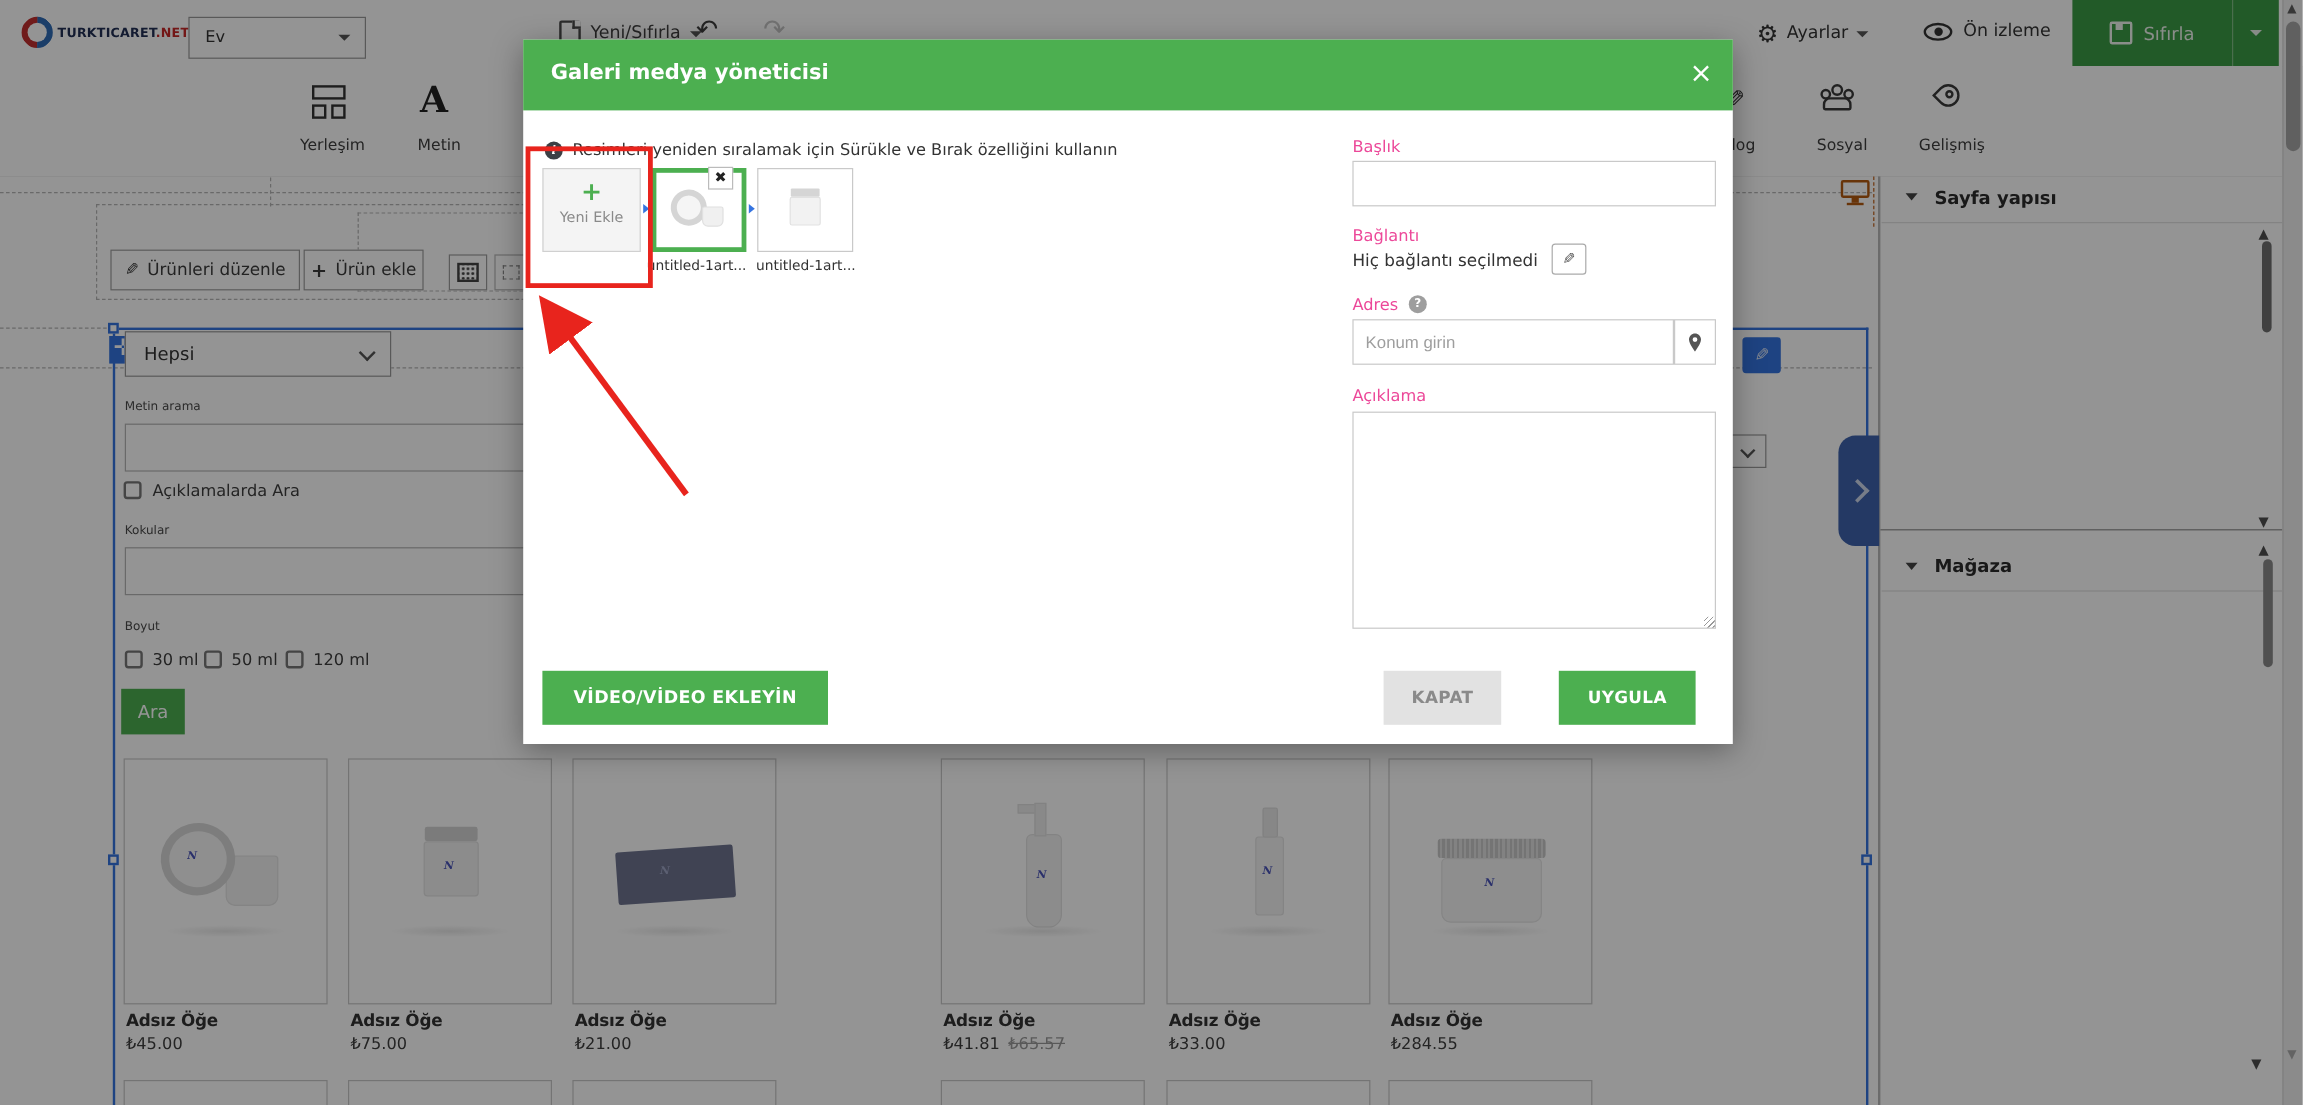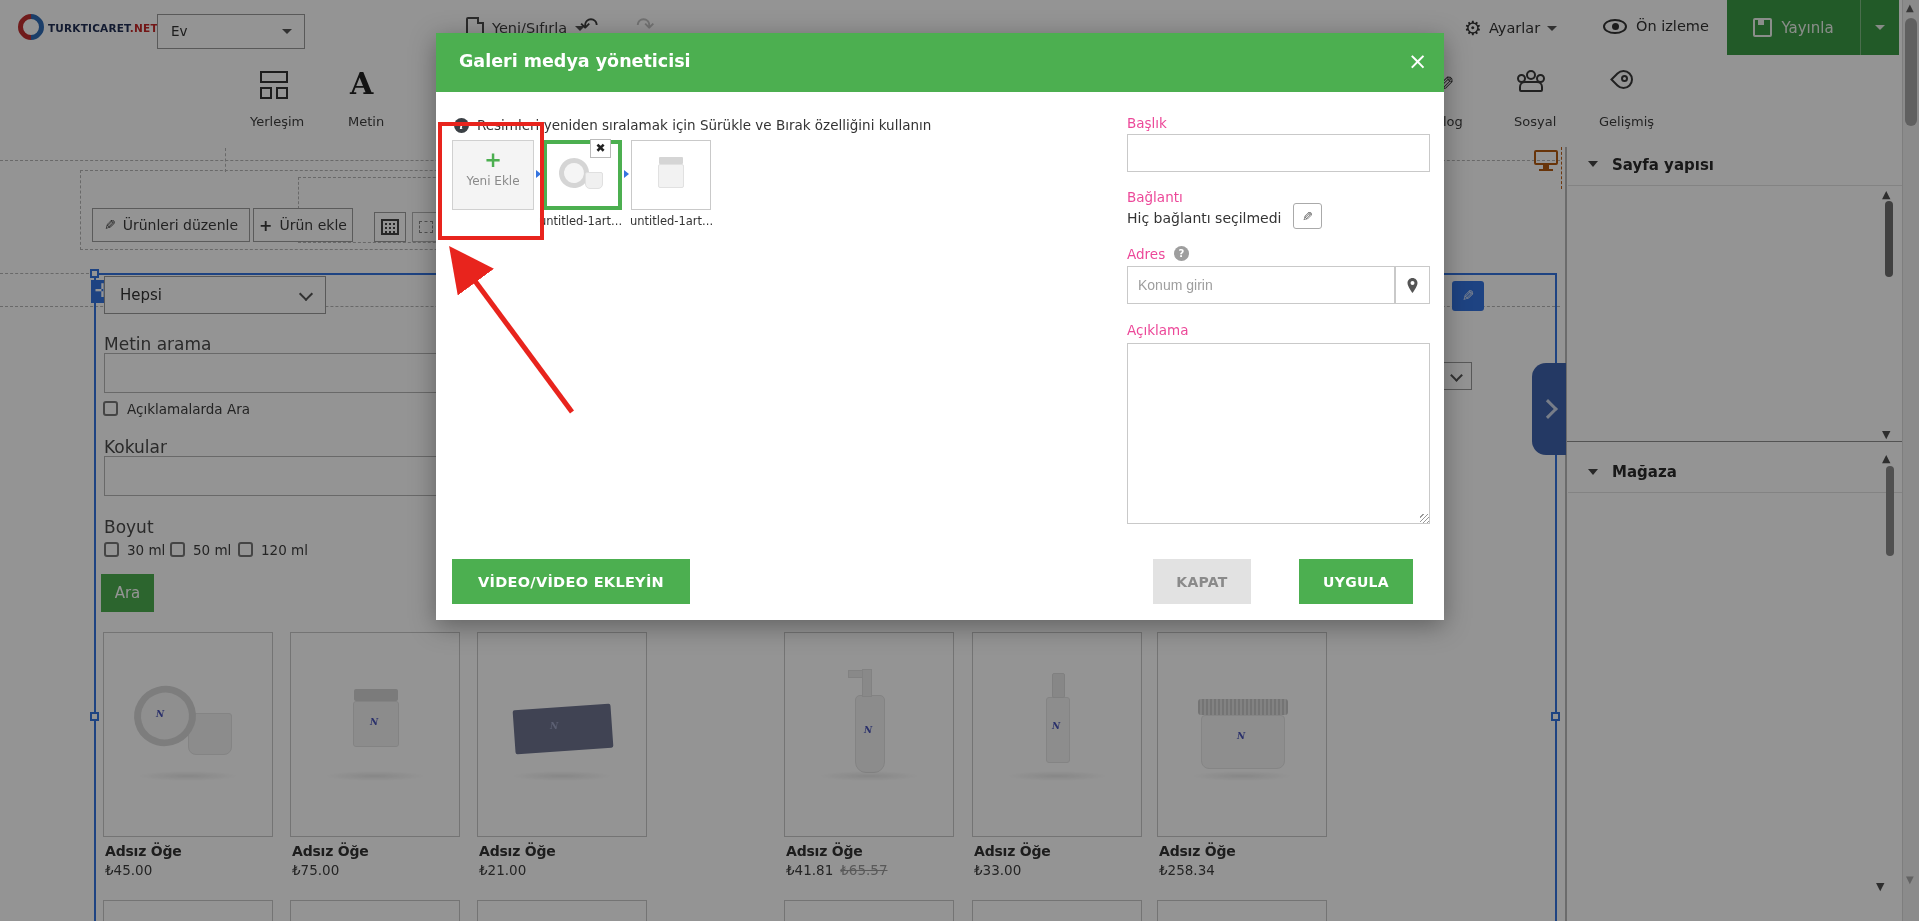--- a/index.html
+++ b/index.html
@@ -77,21 +77,21 @@
   #mini-btn1 i{width:14px;height:12px;border:2px solid #444;background:radial-gradient(#444 1px,transparent 1.3px) 1px 1px/4px 4px}
   #mini-btn2{position:absolute;left:412px;top:212px;width:28px;height:30px;background:#fff;border:1px solid #b5b5b5;box-sizing:border-box;display:flex;align-items:center;justify-content:center}
   #mini-btn2 i{width:12px;height:10px;border:1px dashed #8a8a8a}
   .bluesel{position:absolute;background:#3574e0}
   .handle{position:absolute;width:9px;height:9px;background:#fff;border:2px solid #3574e0;box-sizing:border-box}
   #move-handle{position:absolute;left:91px;top:280px;width:23px;height:23px;background:#3574e0;color:#fff;font-size:19px;line-height:21px;text-align:center;font-weight:bold}
   #hepsi{position:absolute;left:104px;top:276px;width:222px;height:38px;border:1px solid #9a9a9a;background:#fff;box-sizing:border-box}
   #hepsi .val{position:absolute;left:15px;top:9px;font-size:15px;color:#333}
   .chev{position:absolute;width:8px;height:8px;border-right:2px solid #555;border-bottom:2px solid #555;transform:rotate(45deg)}
   #hepsi .chev{right:14px;top:12px}
-  .flabel{position:absolute;font-size:17px;color:#4a4a4a}
+  .flabel{position:absolute;font-size:10px;color:#4a4a4a}
   .finput{position:absolute;height:40px;border:1px solid #b5b5b5;background:#fff;box-sizing:border-box;font-size:14px;padding:0 10px;color:#333;outline:none}
   .cb{position:absolute;width:15px;height:15px;border:2px solid #777;border-radius:3px;background:#fff;box-sizing:border-box}
   .cblbl{position:absolute;font-size:13.5px;color:#3e3e3e}
   #btn-ara{position:absolute;left:101px;top:574px;width:53px;height:38px;background:#4caf50;color:#fff;font-size:15px;display:flex;align-items:center;justify-content:center}
   #edit-pencil-btn{position:absolute;left:1452px;top:281px;width:32px;height:30px;background:#3574e0;border-radius:3px;display:flex;align-items:center;justify-content:center}
   #edit-pencil-btn:after{content:"✎";color:#dfe8f8;font-size:15px;transform:scaleX(-1)}
   #right-dropdown{position:absolute;left:1420px;top:362px;width:52px;height:28px;background:#fff;border:1px solid #9a9a9a;box-sizing:border-box}
   #right-dropdown .chev{right:10px;top:8px;width:7px;height:7px}
   #collapse-tab{position:absolute;left:1532px;top:363px;width:34px;height:92px;background:#3f63ad;border-radius:14px 0 0 14px}
   #collapse-tab i{position:absolute;left:9px;top:39px;width:11px;height:11px;border-top:3px solid #cdd7eb;border-right:3px solid #cdd7eb;transform:rotate(45deg)}
@@ -254,21 +254,21 @@
     <span class="caret"></span>
   </div>
   <div id="preview" style="pointer-events:auto">
     <span class="eye">
         <i></i>
       </span>
     <span class="lbl">Ön izleme</span>
   </div>
   <div id="publish" style="pointer-events:auto">
     <span class="floppy"></span>
-    <span class="lbl">Yayınla</span>
+    <span class="lbl">Sıfırla</span>
   </div>
   <div id="publish-caret" style="pointer-events:auto">
       <span class="caret"></span>
     </div>
   <div id="win-sb" style="pointer-events:auto">
     <div class="up">▲</div>
     <div class="thumb"></div>
     <div class="down">▼</div>
   </div>
 
@@ -564,21 +564,21 @@
     <div class="stub" style="left: 972px; top: 900px;"></div>
     <div class="card" style="left: 1157px; top: 632px;">
       <div class="pimg">
         <div class="art art-wide-jar">
           <span class="sh"></span>
           <span class="x1">N</span>
           <span class="x2"></span>
         </div>
       </div>
       <div class="pname">Adsız Öğe</div>
-      <div class="pprice"><span>₺258.34</span></div>
+      <div class="pprice"><span>₺284.55</span></div>
     </div>
     <div class="stub" style="left: 1157px; top: 900px;"></div>
   </div>
 
 <div id="dim"></div>
 
 <div id="modal">
   <div id="m-header"></div>
   <div id="m-title">Galeri medya yöneticisi</div>
   <div id="m-close">×</div>

